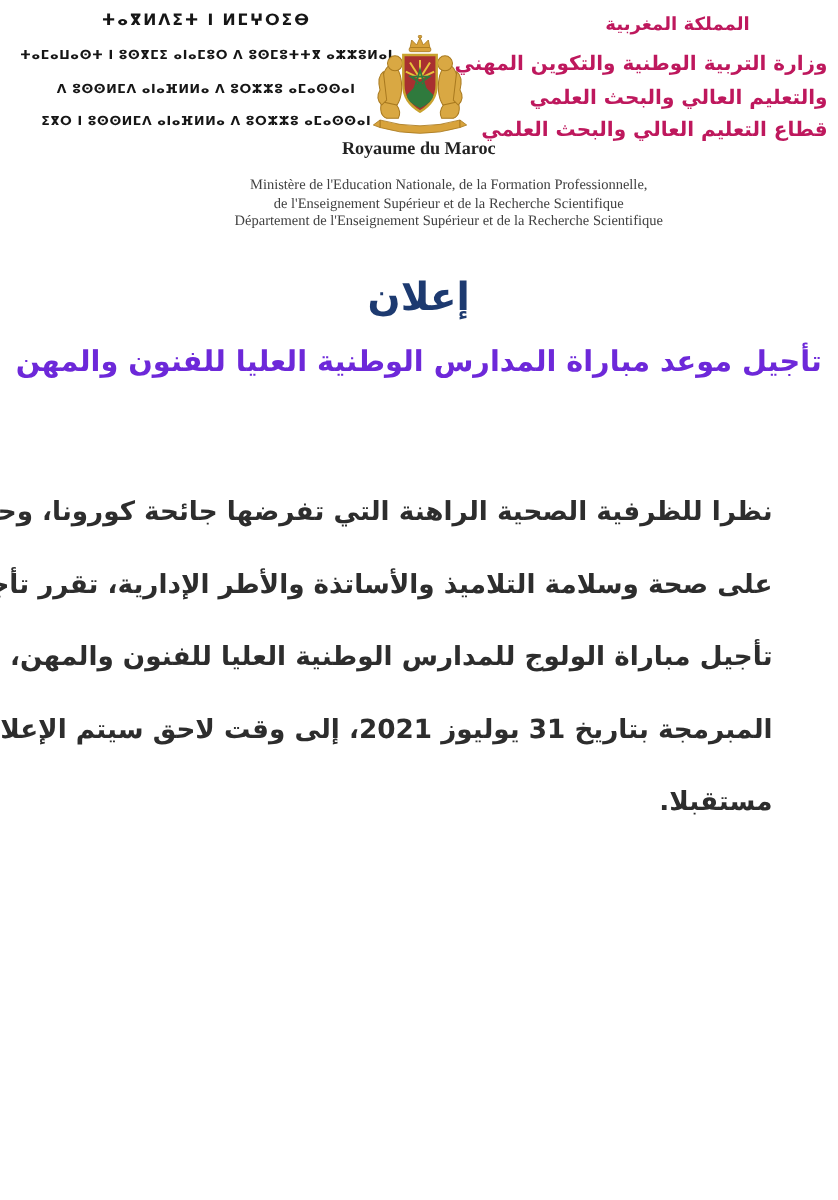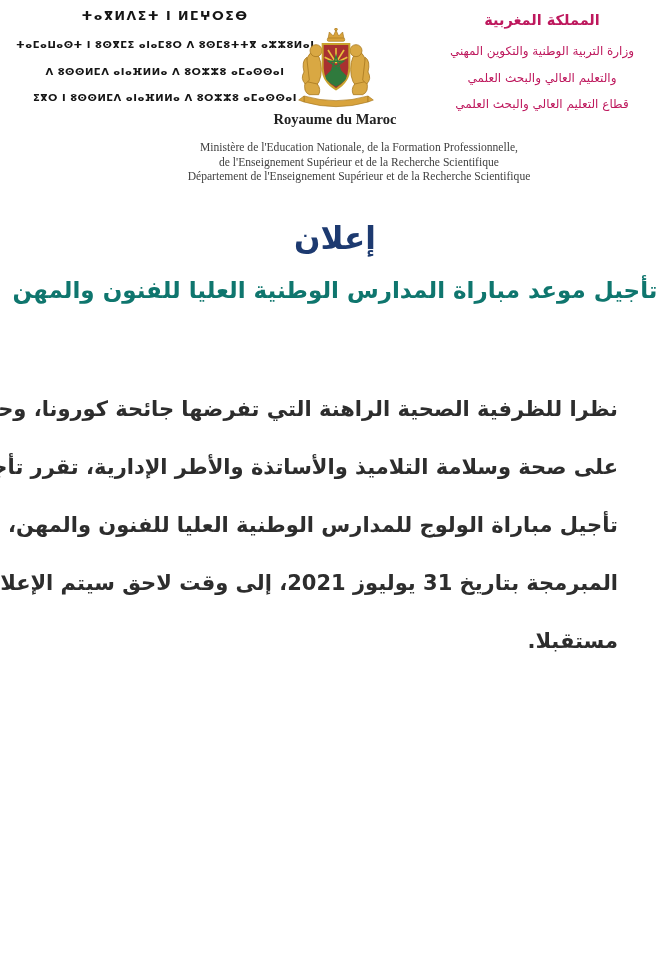--- a/index.html
+++ b/index.html
@@ -48,24 +48,25 @@
     direction: rtl;
     text-align: center;
     color: #be185d;
   }
   .arabic-title {
     font-size: 14.5px;
     font-weight: bold;
     margin-bottom: 10px;
   }
   .arabic-line {
-    font-size: 12px;
-    font-weight: normal;
+    font-size: 16px;
+    font-weight: bold;
     line-height: 26.5px;
     white-space: nowrap;
+    text-align: right;
   }
 
   .french-block {
     position: absolute;
     left: 0; top: 111px;
     width: 100%;
     text-align: center;
     font-family: "Liberation Serif", "DejaVu Serif", serif;
   }
   .french-country {
@@ -93,21 +94,21 @@
     color: #1d3a70;
   }
   .announce-subtitle {
     position: absolute;
     left: 0; top: 277px;
     width: 100%;
     text-align: center;
     direction: rtl;
     font-size: 23px;
     font-weight: bold;
-    color: #0f766e;
+    color: #6d28d9;
   }
 
   .body-block {
     position: absolute;
     left: 62px; top: 380px;
     width: 556px;
     direction: rtl;
     color: #2d2d2d;
   }
   .body-line {

